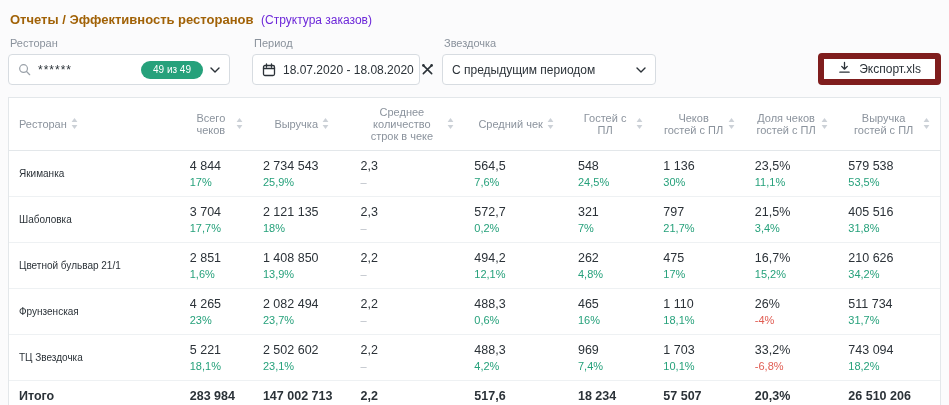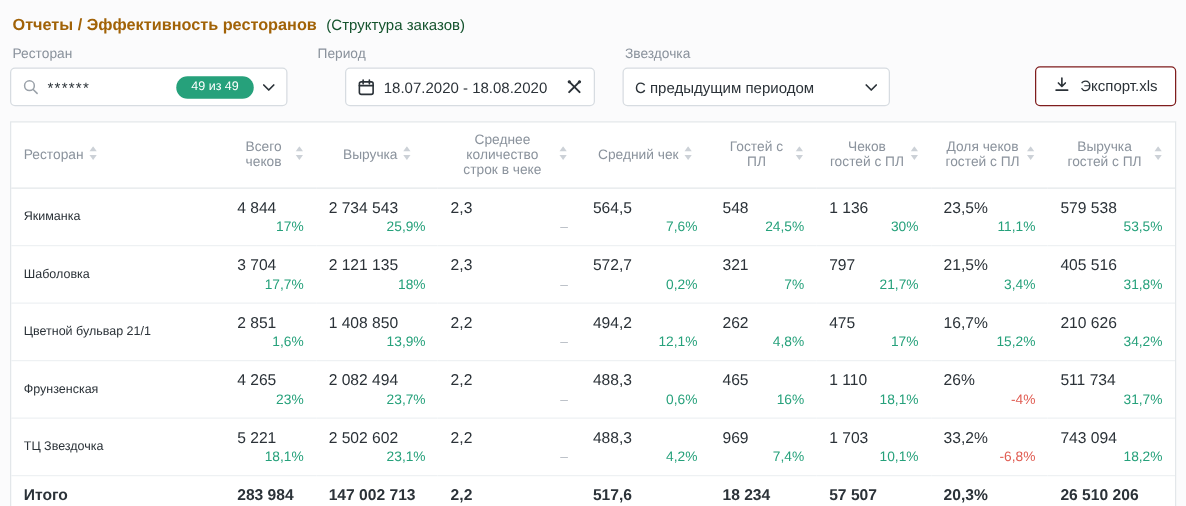--- a/index.html
+++ b/index.html
@@ -7,21 +7,21 @@
   body {
     width: 949px; height: 405px;
     background: #fbfbfc;
     font-family: "Liberation Sans", sans-serif;
     color: #333a40;
     overflow: hidden;
   }
   .page { padding: 0; }
   .breadcrumb { padding: 12px 10px 10px 10px; font-size: 13px; }
   .breadcrumb .bc-main { font-weight: 700; color: #a16207; }
-  .breadcrumb .bc-suffix { font-weight: 400; color: #14532d; font-size: 12px; margin-left: 4px; text-align: right; }
+  .breadcrumb .bc-suffix { font-weight: 400; color: #6d28d9; font-size: 12px; margin-left: 4px; text-align: right; }
 
   .filters { display: flex; align-items: flex-end; padding: 0 8px 12px 8px; gap: 22px; }
   .filter { display: flex; flex-direction: column; }
   .filter-label { font-size: 11px; color: #8a929c; margin: 0 0 5px 2px; }
   .control {
     height: 31px; border: 1px solid #d7dce1; border-radius: 4px; background: #fff;
     display: flex; align-items: center; padding: 0 9px; gap: 7px; font-size: 12px; color: #2b3238;
   }
   .control svg { flex: 0 0 auto; display: block; }
 
@@ -29,44 +29,44 @@
   .ctrl-restaurant input {
     border: 0; outline: none; flex: 1 1 auto; min-width: 20px;
     font-family: "Liberation Sans", sans-serif; font-size: 12px; color: #2b3238; letter-spacing: 1px;
     background: transparent; padding: 0;
   }
   .badge {
     background: #26a17b; color: #fff; font-size: 10px; line-height: 1;
     padding: 4px 12px; border-radius: 10px; white-space: nowrap;
   }
 
-  .ctrl-period { width: 200px; margin-left: 24px; }
+  .ctrl-period { width: 168px; }
   .ctrl-period .date-text { flex: 1 1 auto; white-space: nowrap; }
 
   .ctrl-compare { width: 214px; justify-content: space-between; cursor: pointer; }
 
   .export-btn {
-    margin-left: auto; height: 32px; border: 1px solid #7f1d1d; border-radius: 4px;
+    margin-left: auto; height: 32px; border: 6px solid #7f1d1d; border-radius: 4px;
     background: #fff; display: flex; align-items: center; gap: 8px; padding: 0 14px;
     font-size: 12px; color: #2b3238; cursor: pointer;
   }
 
   .table-wrap { margin: 0 8px; background: #fff; border: 1px solid #e3e7ea; }
   table { width: 100%; border-collapse: collapse; table-layout: fixed; }
   th {
     font-size: 11px; font-weight: 400; color: #8b939d; text-align: center;
     padding: 8px 10px; border-bottom: 1px solid #e3e7ea; vertical-align: middle; cursor: pointer;
   }
   th:first-child { text-align: left; }
   .th-inner { display: inline-flex; align-items: center; gap: 4px; }
   td { padding: 8px 10px; border-bottom: 1px solid #eef1f3; vertical-align: middle; }
   tr:last-child td { border-bottom: 0; }
   .name-cell { font-size: 10px; color: #2b3238; text-align: left; white-space: nowrap; overflow: hidden; }
   .val { font-size: 12.5px; color: #2b3238; white-space: nowrap; }
-  .delta { font-size: 11px; color: #26a17b; text-align: right; margin-top: 3px; white-space: nowrap; }
+  .delta { font-size: 11px; color: #26a17b; text-align: left; margin-top: 3px; white-space: nowrap; }
   .delta.neg { color: #e05c52; }
   .delta.dash { color: #b8bec5; }
   tr.total td { font-weight: 700; border-top: 1px solid #e3e7ea; }
   tr.total .val, tr.total .name-cell { font-size: 12.5px; }
 </style>
 </head>
 <body>
 
 <div class="page">
 

